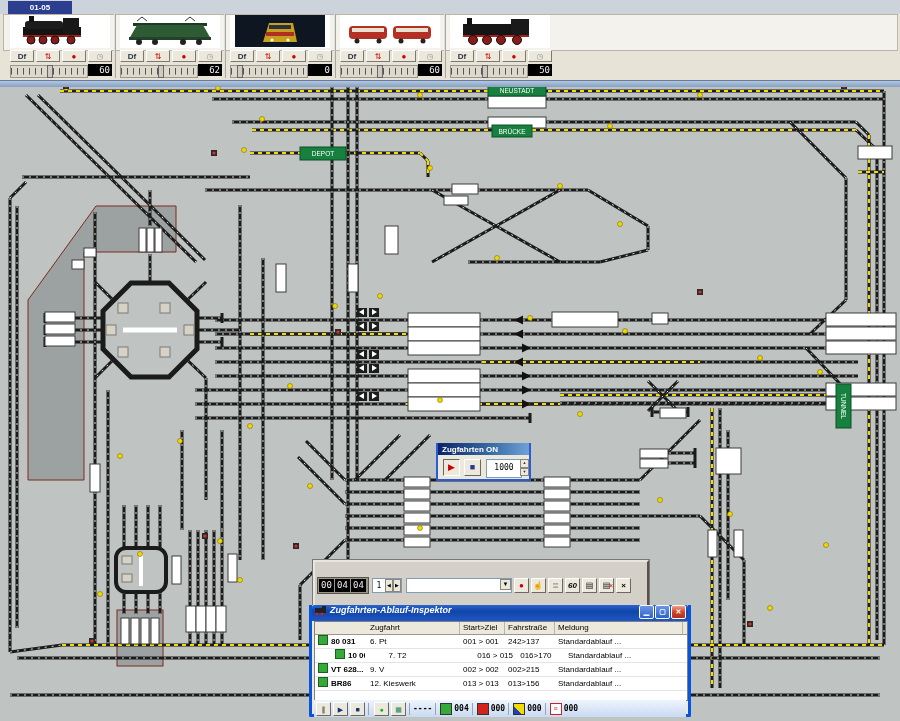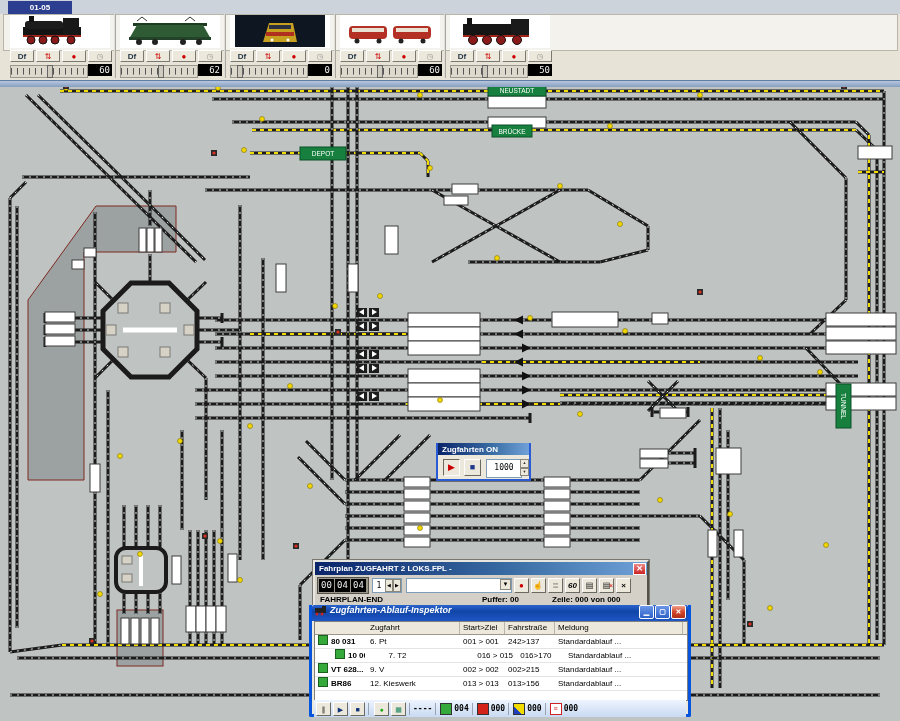--- a/index.html
+++ b/index.html
@@ -649,24 +649,20 @@
   <button class="simbtn" id="sim-play">▶</button>
   <button class="simbtn" id="sim-stop">■</button>
   <div id="sim-spin">1000</div>
   <div id="sim-updown">
     <div>▲</div>
     <div>▼</div>
   </div>
 </div>
 
 <div class="win" id="fpwin">
-  <div class="titlebar">
-    <span class="t">Fahrplan ZUGFAHRT 2 LOKS.FPL -</span>
-    <span class="closebtn">✕</span>
-  </div>
   <div class="fp-controls">
     <div class="lcd3">
       <span>00</span>
       <span>04</span>
       <span>04</span>
     </div>
     <div class="spin">
       <span class="v">1</span>
       <button>◀</button>
       <button>▶</button>
@@ -674,25 +670,20 @@
     <div class="combo">
       <button>▼</button>
     </div>
     <button class="fpbtn" style="color:#C00">●</button>
     <button class="fpbtn dis">☝</button>
     <button class="fpbtn dis">≣</button>
     <button class="fpbtn" style="font-style:italic;font-weight:bold">60</button>
     <button class="fpbtn">▤</button>
     <button class="fpbtn">▤<span style="position:absolute;right:0;bottom:-1px;color:#C00;font-size:7px">×</span></button>
     <button class="fpbtn" style="font-weight:bold">×</button>
-  </div>
-  <div class="fp-status">
-    <span class="l">FAHRPLAN-END</span>
-    <span class="m">Puffer: 00</span>
-    <span class="r">Zeile: 000 von 000</span>
   </div>
 </div>
 
 <div class="win" id="inspwin">
   <div class="xpbar">
     <svg width="13" height="11">
       <rect x="1" y="3" width="9" height="5" fill="#222"></rect>
         <rect x="8" y="1" width="4" height="7" fill="#222"></rect>
       <circle cx="3" cy="9" r="1.5" fill="#C22"></circle>
         <circle cx="8" cy="9" r="1.5" fill="#C22"></circle>

